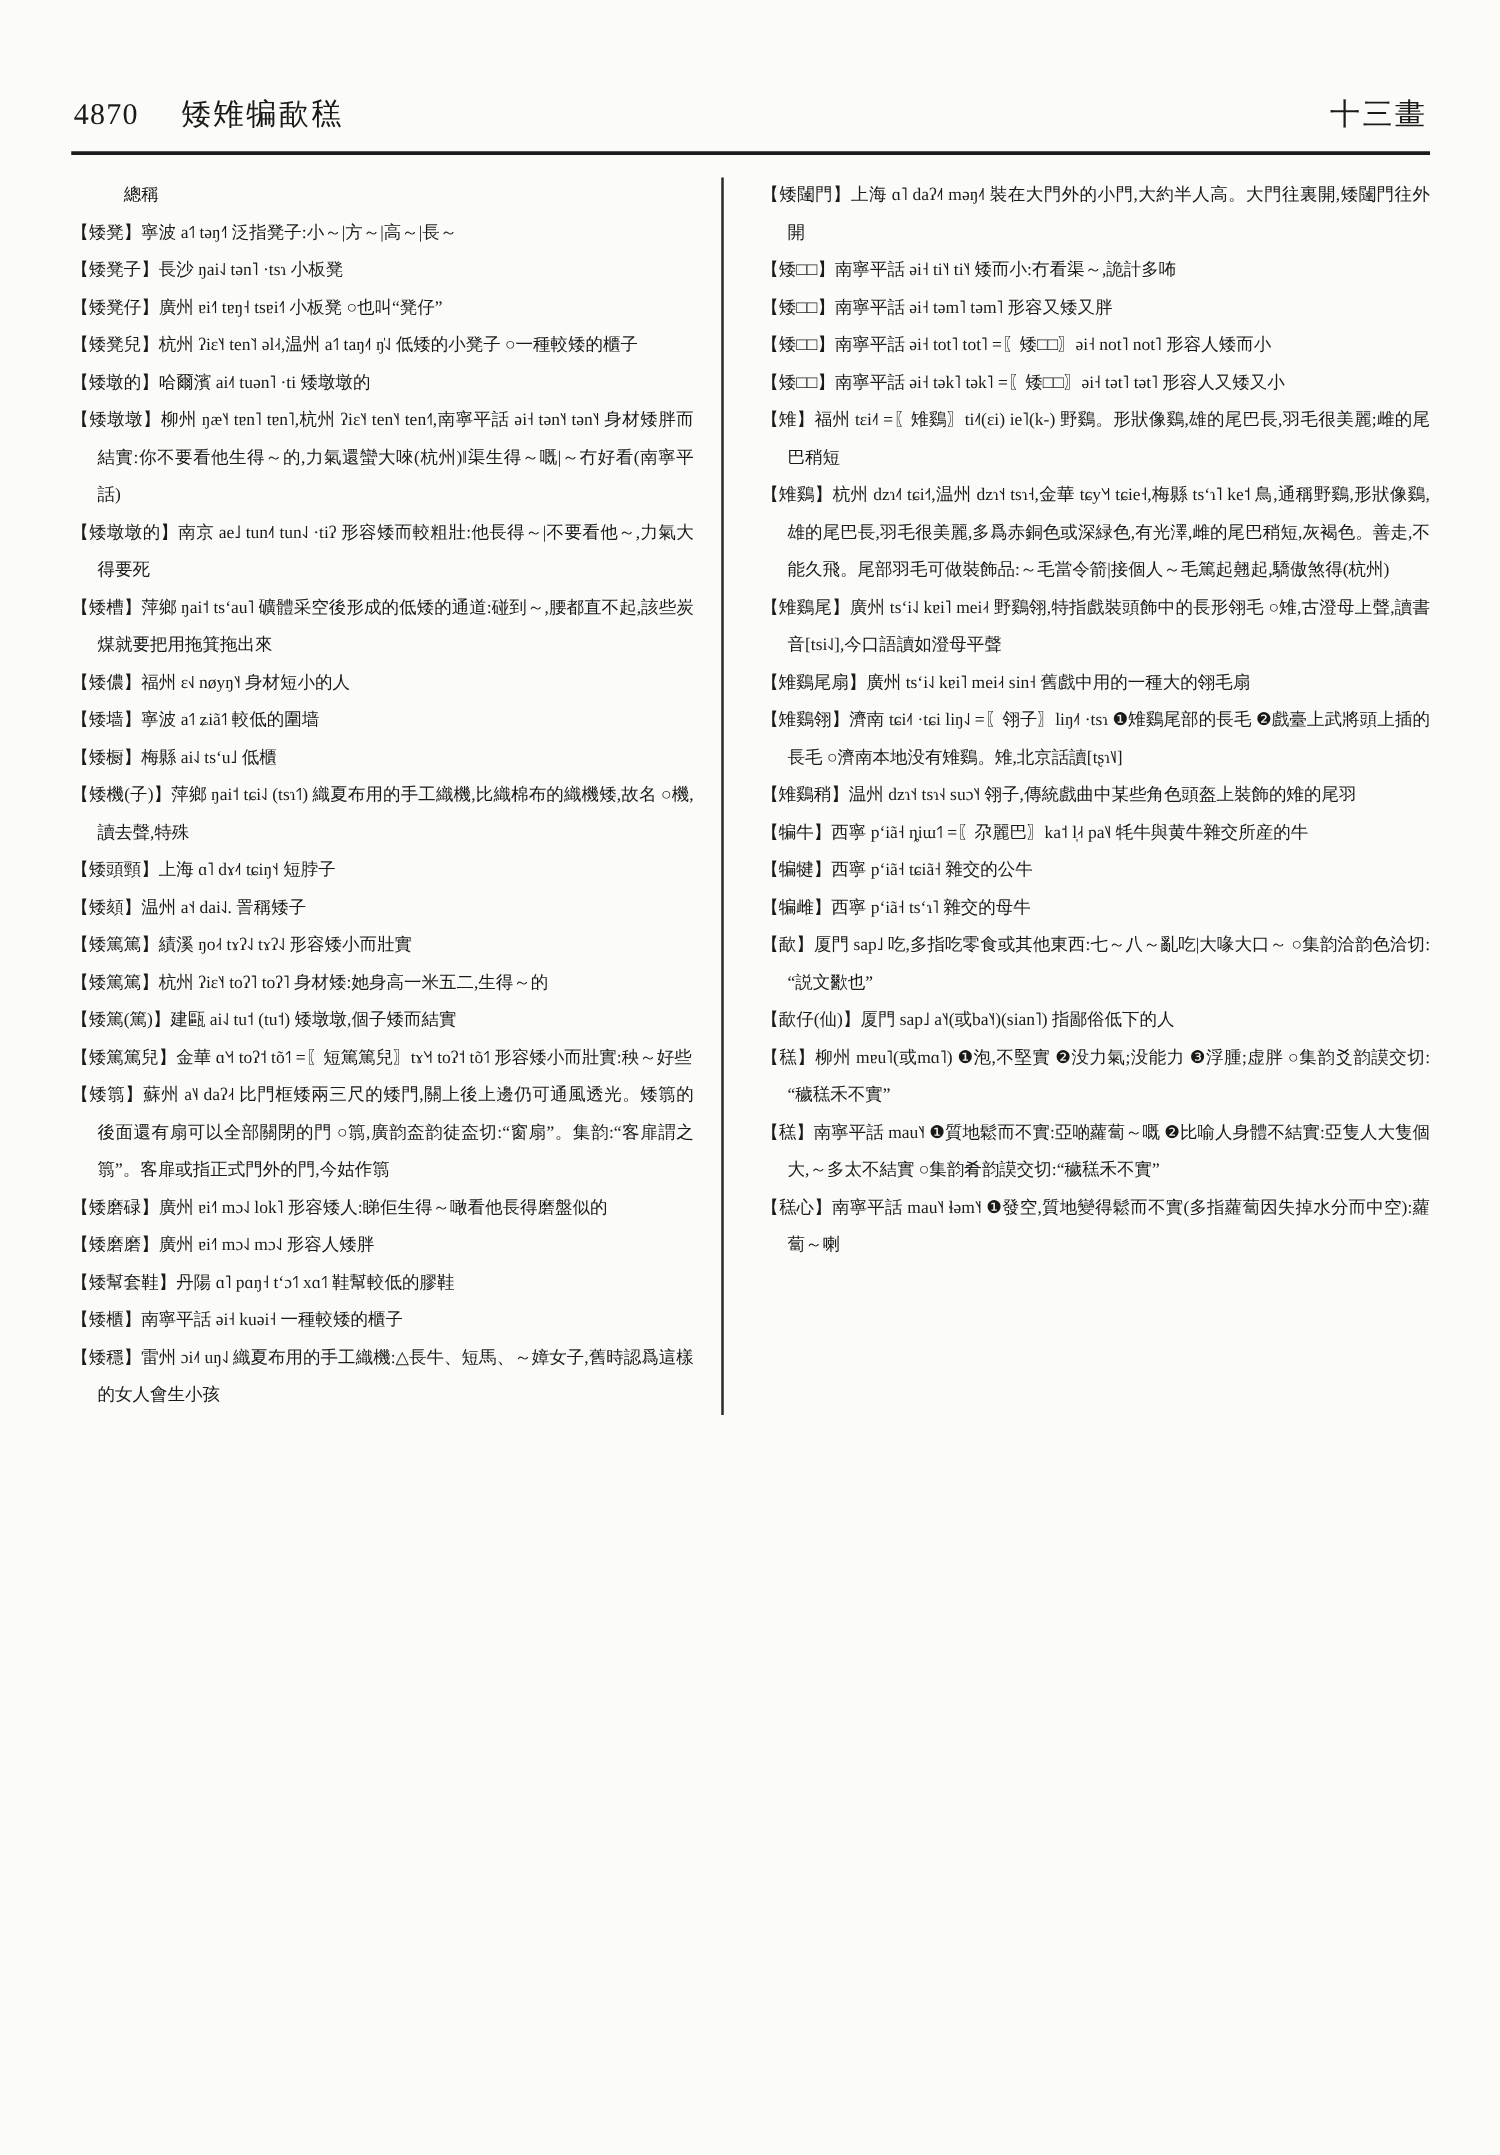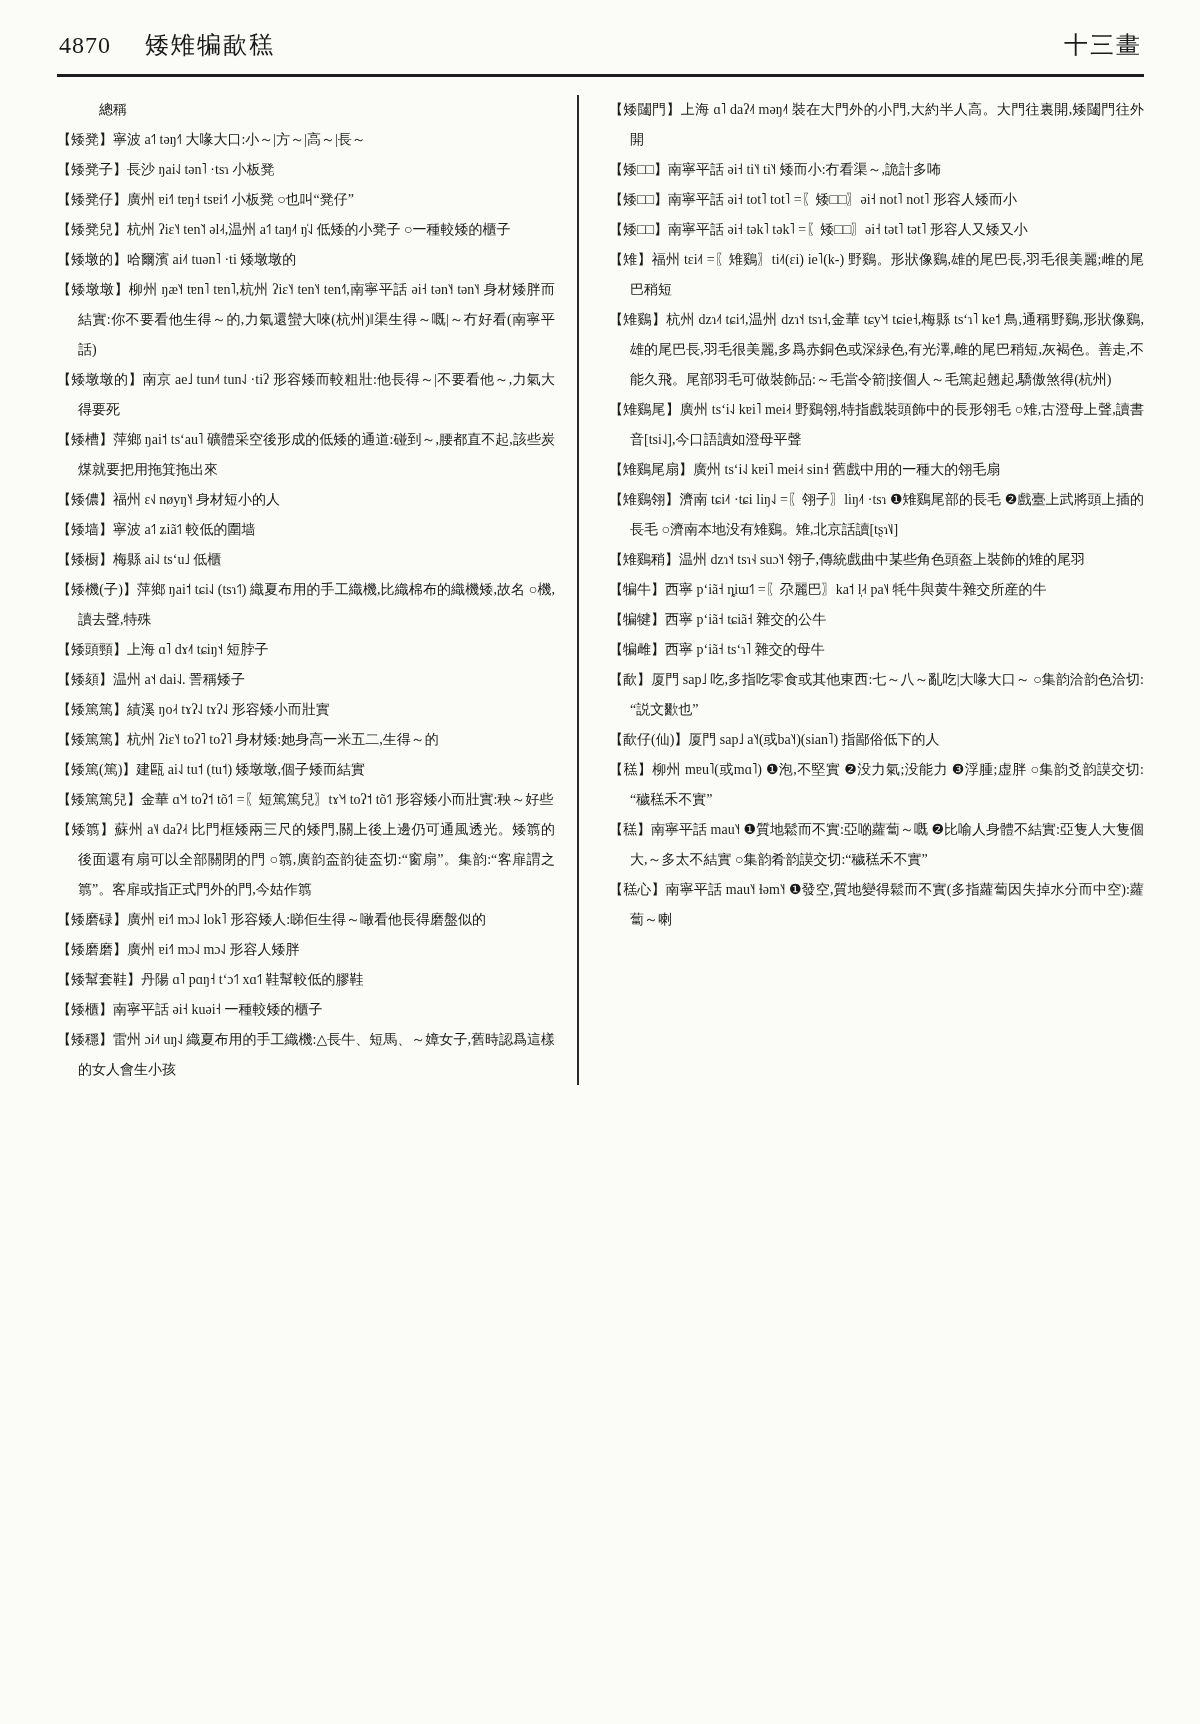--- a/index.html
+++ b/index.html
@@ -6,21 +6,21 @@
   body{
     width:1200px;height:1724px;
     background:#fbfbf8;
     color:#1a1a1a;
     font-family:"Liberation Serif","DejaVu Serif",serif;
     -webkit-font-smoothing:antialiased;
   }
   .page{
     box-sizing:border-box;
     width:1200px;height:1724px;
-    padding:25px 56px 30px 57px;
+    padding:72px 56px 30px 57px;
     overflow:hidden;
   }
   .page-header{
     display:flex;
     align-items:baseline;
     font-size:24px;
     line-height:1.2;
     padding:6px 2px 14px 2px;
   }
   .page-number{
@@ -76,21 +76,21 @@
     <span class="guide-words">矮雉犏歃䅵</span>
     <span class="stroke-section">十三畫</span>
   </div>
 
   <hr class="rule">
 
   <div class="columns">
 
     <div class="col col-left">
       <p class="cont">總稱</p>
-      <p class="entry">【矮凳】寧波 a˦˥ təŋ˧˥ 大喙大口:小～|方～|高～|長～</p>
+      <p class="entry">【矮凳】寧波 a˦˥ təŋ˧˥ 泛指凳子:小～|方～|高～|長～</p>
       <p class="entry">【矮凳子】長沙 ŋai˨˩ tən˥ ·tsɿ 小板凳</p>
       <p class="entry">【矮凳仔】廣州 ɐi˧˥ tɐŋ˧ tsɐi˧˥ 小板凳 ○也叫“凳仔”</p>
       <p class="entry">【矮凳兒】杭州 ʔiɛ˥˧ ten˥˦ əl˨˧,温州 a˦˥ taŋ˨˦ ŋ̍˨˩ 低矮的小凳子 ○一種較矮的櫃子</p>
       <p class="entry">【矮墩的】哈爾濱 ai˨˦ tuən˥ ·ti 矮墩墩的</p>
       <p class="entry">【矮墩墩】柳州 ŋæ˥˧ tɐn˥ tɐn˥,杭州 ʔiɛ˥˧ ten˥˧ ten˧˥,南寧平話 əi˧ tən˥˧ tən˥˧ 身材矮胖而結實:你不要看他生得～的,力氣還蠻大唻(杭州)‖渠生得～嘅|～冇好看(南寧平話)</p>
       <p class="entry">【矮墩墩的】南京 ae˩ tun˨˦ tun˨˩ ·tiʔ 形容矮而較粗壯:他長得～|不要看他～,力氣大得要死</p>
       <p class="entry">【矮槽】萍鄉 ŋai˦ tsʻau˥ 礦體采空後形成的低矮的通道:碰到～,腰都直不起,該些炭煤就要把用拖箕拖出來</p>
       <p class="entry">【矮儂】福州 ɛ˧˩ nøyŋ˥˧ 身材短小的人</p>
       <p class="entry">【矮墙】寧波 a˦˥ ʑiã˦˥ 較低的圍墙</p>
       <p class="entry">【矮橱】梅縣 ai˨˩ tsʻu˩ 低櫃</p>
@@ -105,20 +105,21 @@
       <p class="entry">【矮磨碌】廣州 ɐi˧˥ mɔ˨˩ lok˥ 形容矮人:睇佢生得～噉看他長得磨盤似的</p>
       <p class="entry">【矮磨磨】廣州 ɐi˧˥ mɔ˨˩ mɔ˨˩ 形容人矮胖</p>
       <p class="entry">【矮幫套鞋】丹陽 ɑ˥ pɑŋ˧ tʻɔ˦˥ xɑ˦˥ 鞋幫較低的膠鞋</p>
       <p class="entry">【矮櫃】南寧平話 əi˧ kuəi˧ 一種較矮的櫃子</p>
       <p class="entry">【矮穩】雷州 ɔi˨˦ uŋ˨˩ 織夏布用的手工織機:△長牛、短馬、～嫜女子,舊時認爲這樣的女人會生小孩</p>
     </div>
 
     <div class="col col-right">
       <p class="entry">【矮闥門】上海 ɑ˥ daʔ˨˦ məŋ˨˦ 裝在大門外的小門,大約半人高。大門往裏開,矮闥門往外開</p>
       <p class="entry">【矮□□】南寧平話 əi˧ ti˥˧ ti˥˧ 矮而小:冇看渠～,詭計多咘</p>
+      <p class="entry">【矮□□】南寧平話 əi˧ təm˥ təm˥ 形容又矮又胖</p>
       <p class="entry">【矮□□】南寧平話 əi˧ tot˥ tot˥ =〖矮□□〗əi˧ not˥ not˥ 形容人矮而小</p>
       <p class="entry">【矮□□】南寧平話 əi˧ tək˥ tək˥ =〖矮□□〗əi˧ tət˥ tət˥ 形容人又矮又小</p>
       <p class="entry">【雉】福州 tɛi˨˦ =〖雉鷄〗ti˨˦(ɛi) ie˥(k-) 野鷄。形狀像鷄,雄的尾巴長,羽毛很美麗;雌的尾巴稍短</p>
       <p class="entry">【雉鷄】杭州 dzɿ˨˦ tɕi˧˦,温州 dzɿ˦˧ tsɿ˧,金華 tɕy˥˧˦ tɕie˧,梅縣 tsʻɿ˥ ke˦ 鳥,通稱野鷄,形狀像鷄,雄的尾巴長,羽毛很美麗,多爲赤銅色或深緑色,有光澤,雌的尾巴稍短,灰褐色。善走,不能久飛。尾部羽毛可做裝飾品:～毛當令箭|接個人～毛篤起翹起,驕傲煞得(杭州)</p>
       <p class="entry">【雉鷄尾】廣州 tsʻi˨˩ kɐi˥ mei˨˧ 野鷄翎,特指戲裝頭飾中的長形翎毛 ○雉,古澄母上聲,讀書音[tsi˨˩],今口語讀如澄母平聲</p>
       <p class="entry">【雉鷄尾扇】廣州 tsʻi˨˩ kɐi˥ mei˨˧ sin˧ 舊戲中用的一種大的翎毛扇</p>
       <p class="entry">【雉鷄翎】濟南 tɕi˨˦ ·tɕi liŋ˨˩ =〖翎子〗liŋ˨˦ ·tsɿ ❶雉鷄尾部的長毛 ❷戲臺上武將頭上插的長毛 ○濟南本地没有雉鷄。雉,北京話讀[tʂɿ˥˩]</p>
       <p class="entry">【雉鷄稍】温州 dzɿ˦˧ tsɿ˧˨ suɔ˥˧ 翎子,傳統戲曲中某些角色頭盔上裝飾的雉的尾羽</p>
       <p class="entry">【犏牛】西寧 pʻiã˧ ȵiɯ˦˥ =〖尕麗巴〗ka˦ l̩˨˧ pa˥˨ 牦牛與黄牛雜交所産的牛</p>
       <p class="entry">【犏犍】西寧 pʻiã˧ tɕiã˧ 雜交的公牛</p>

